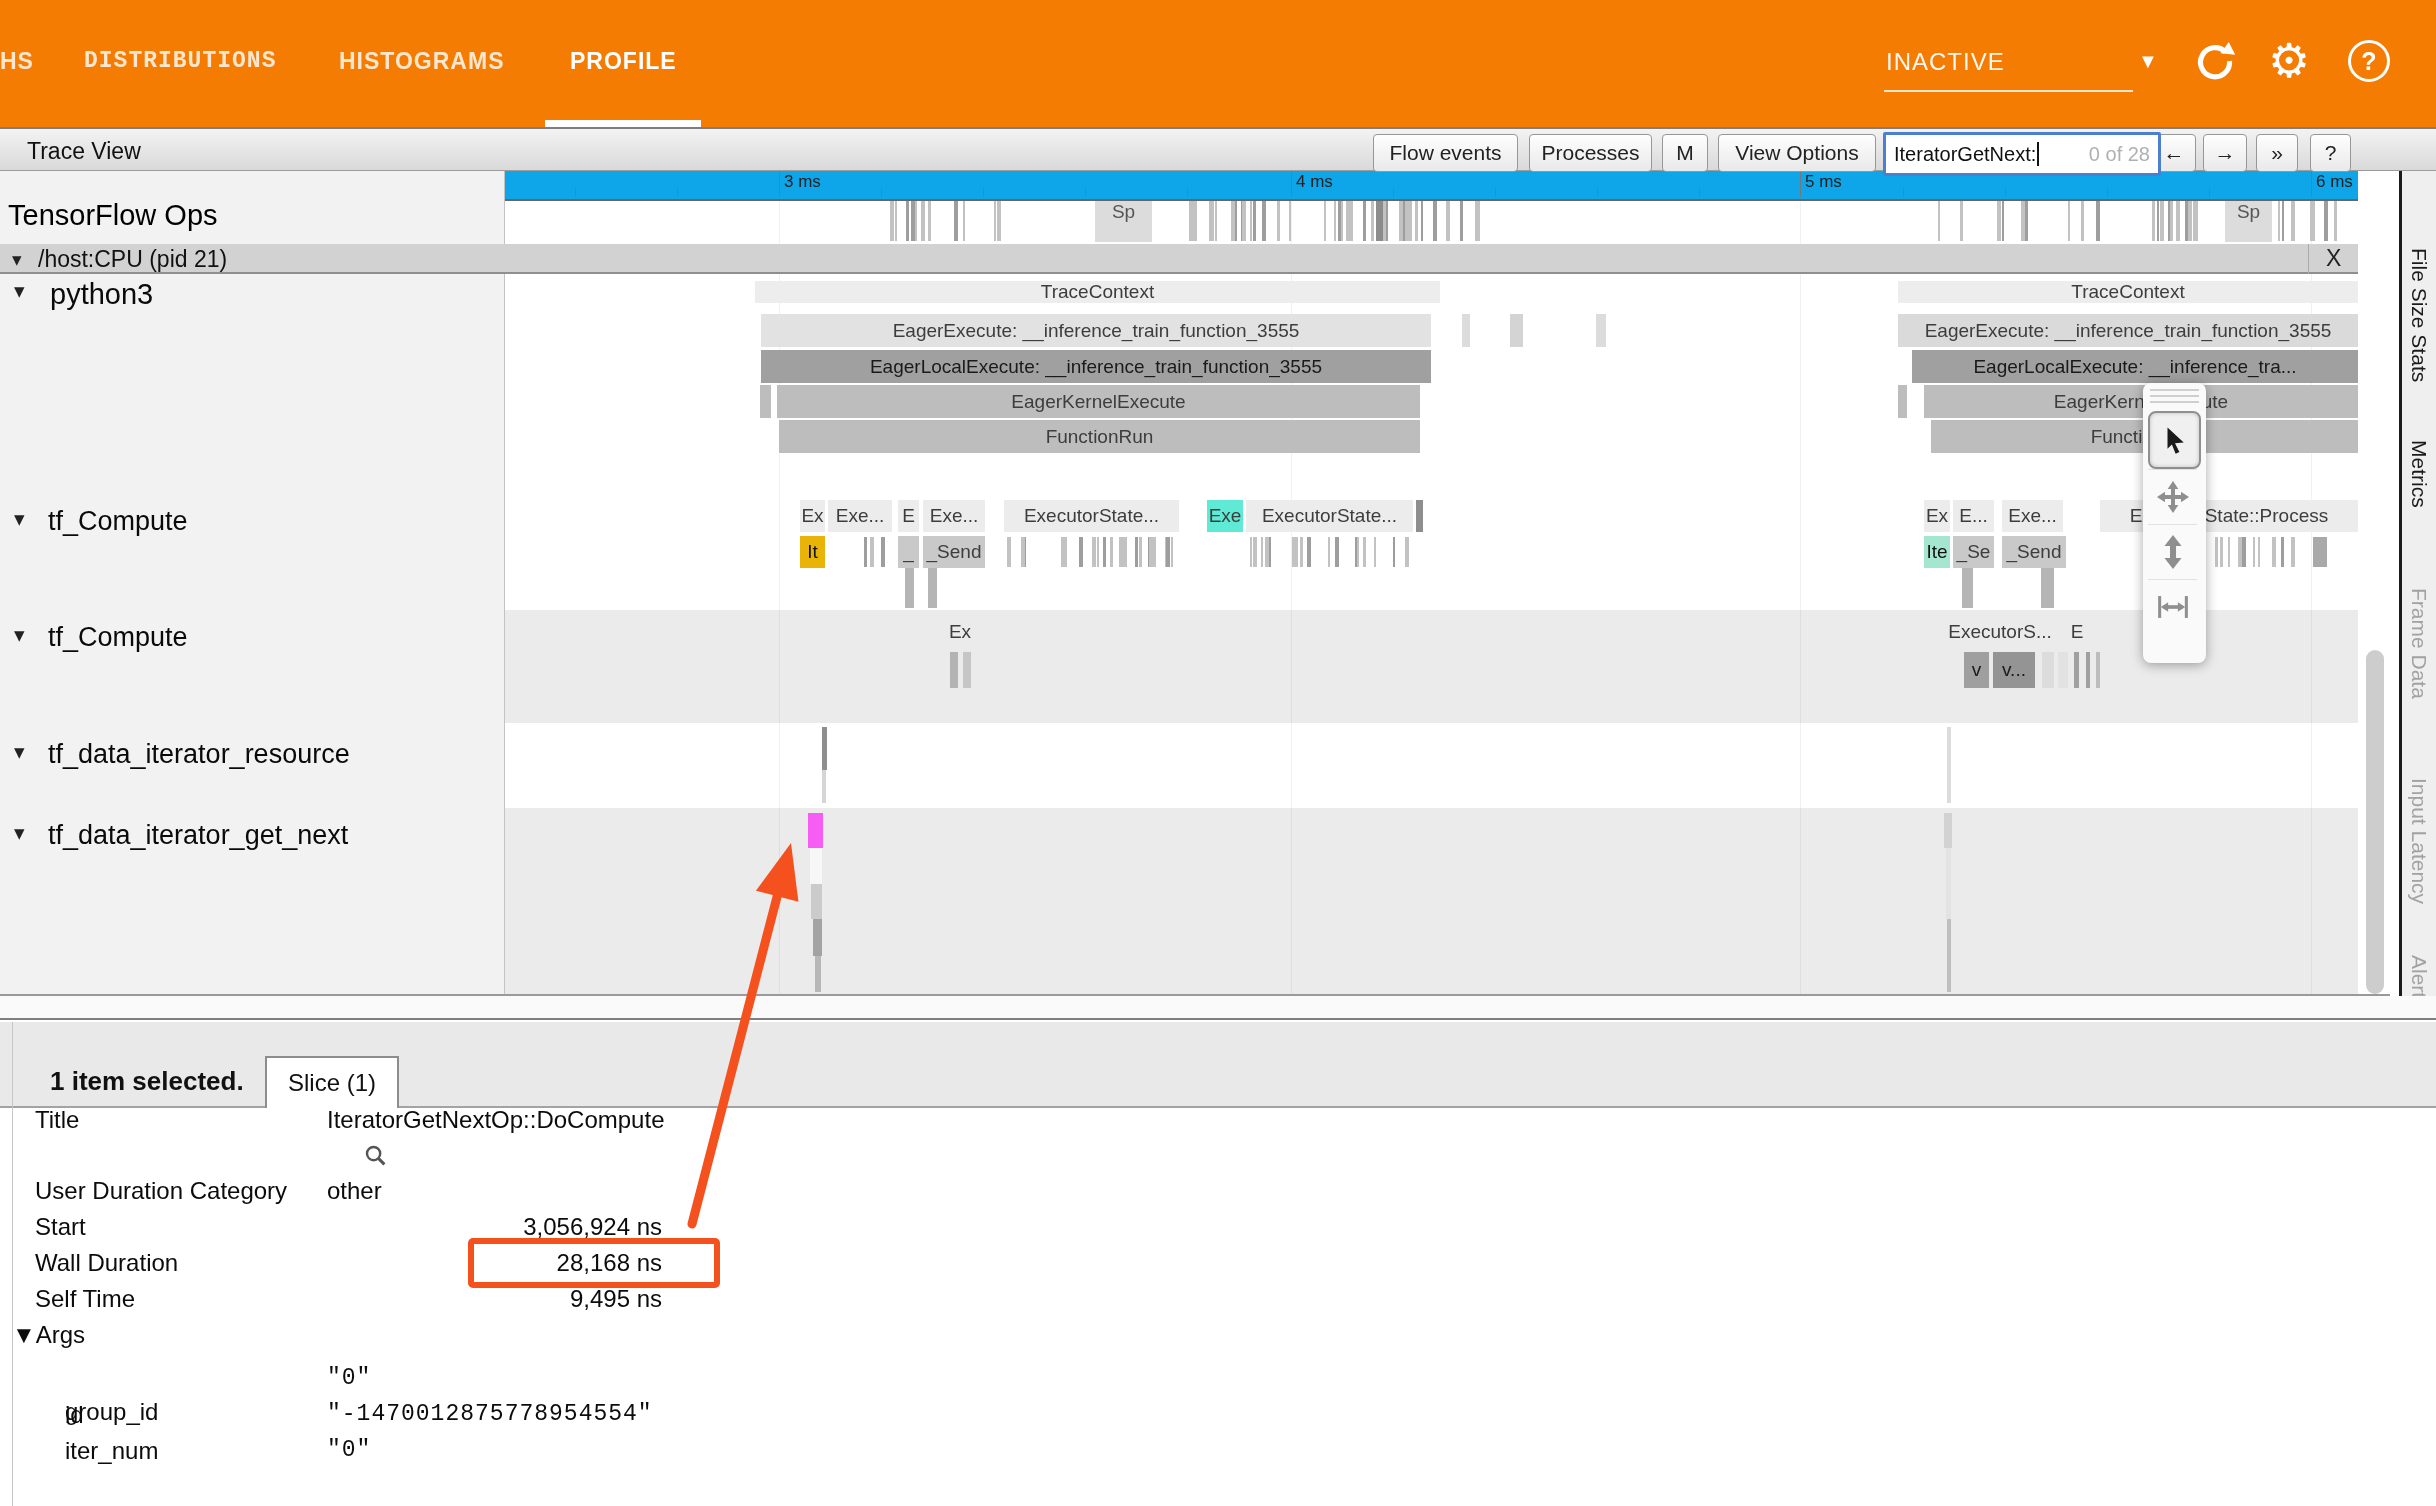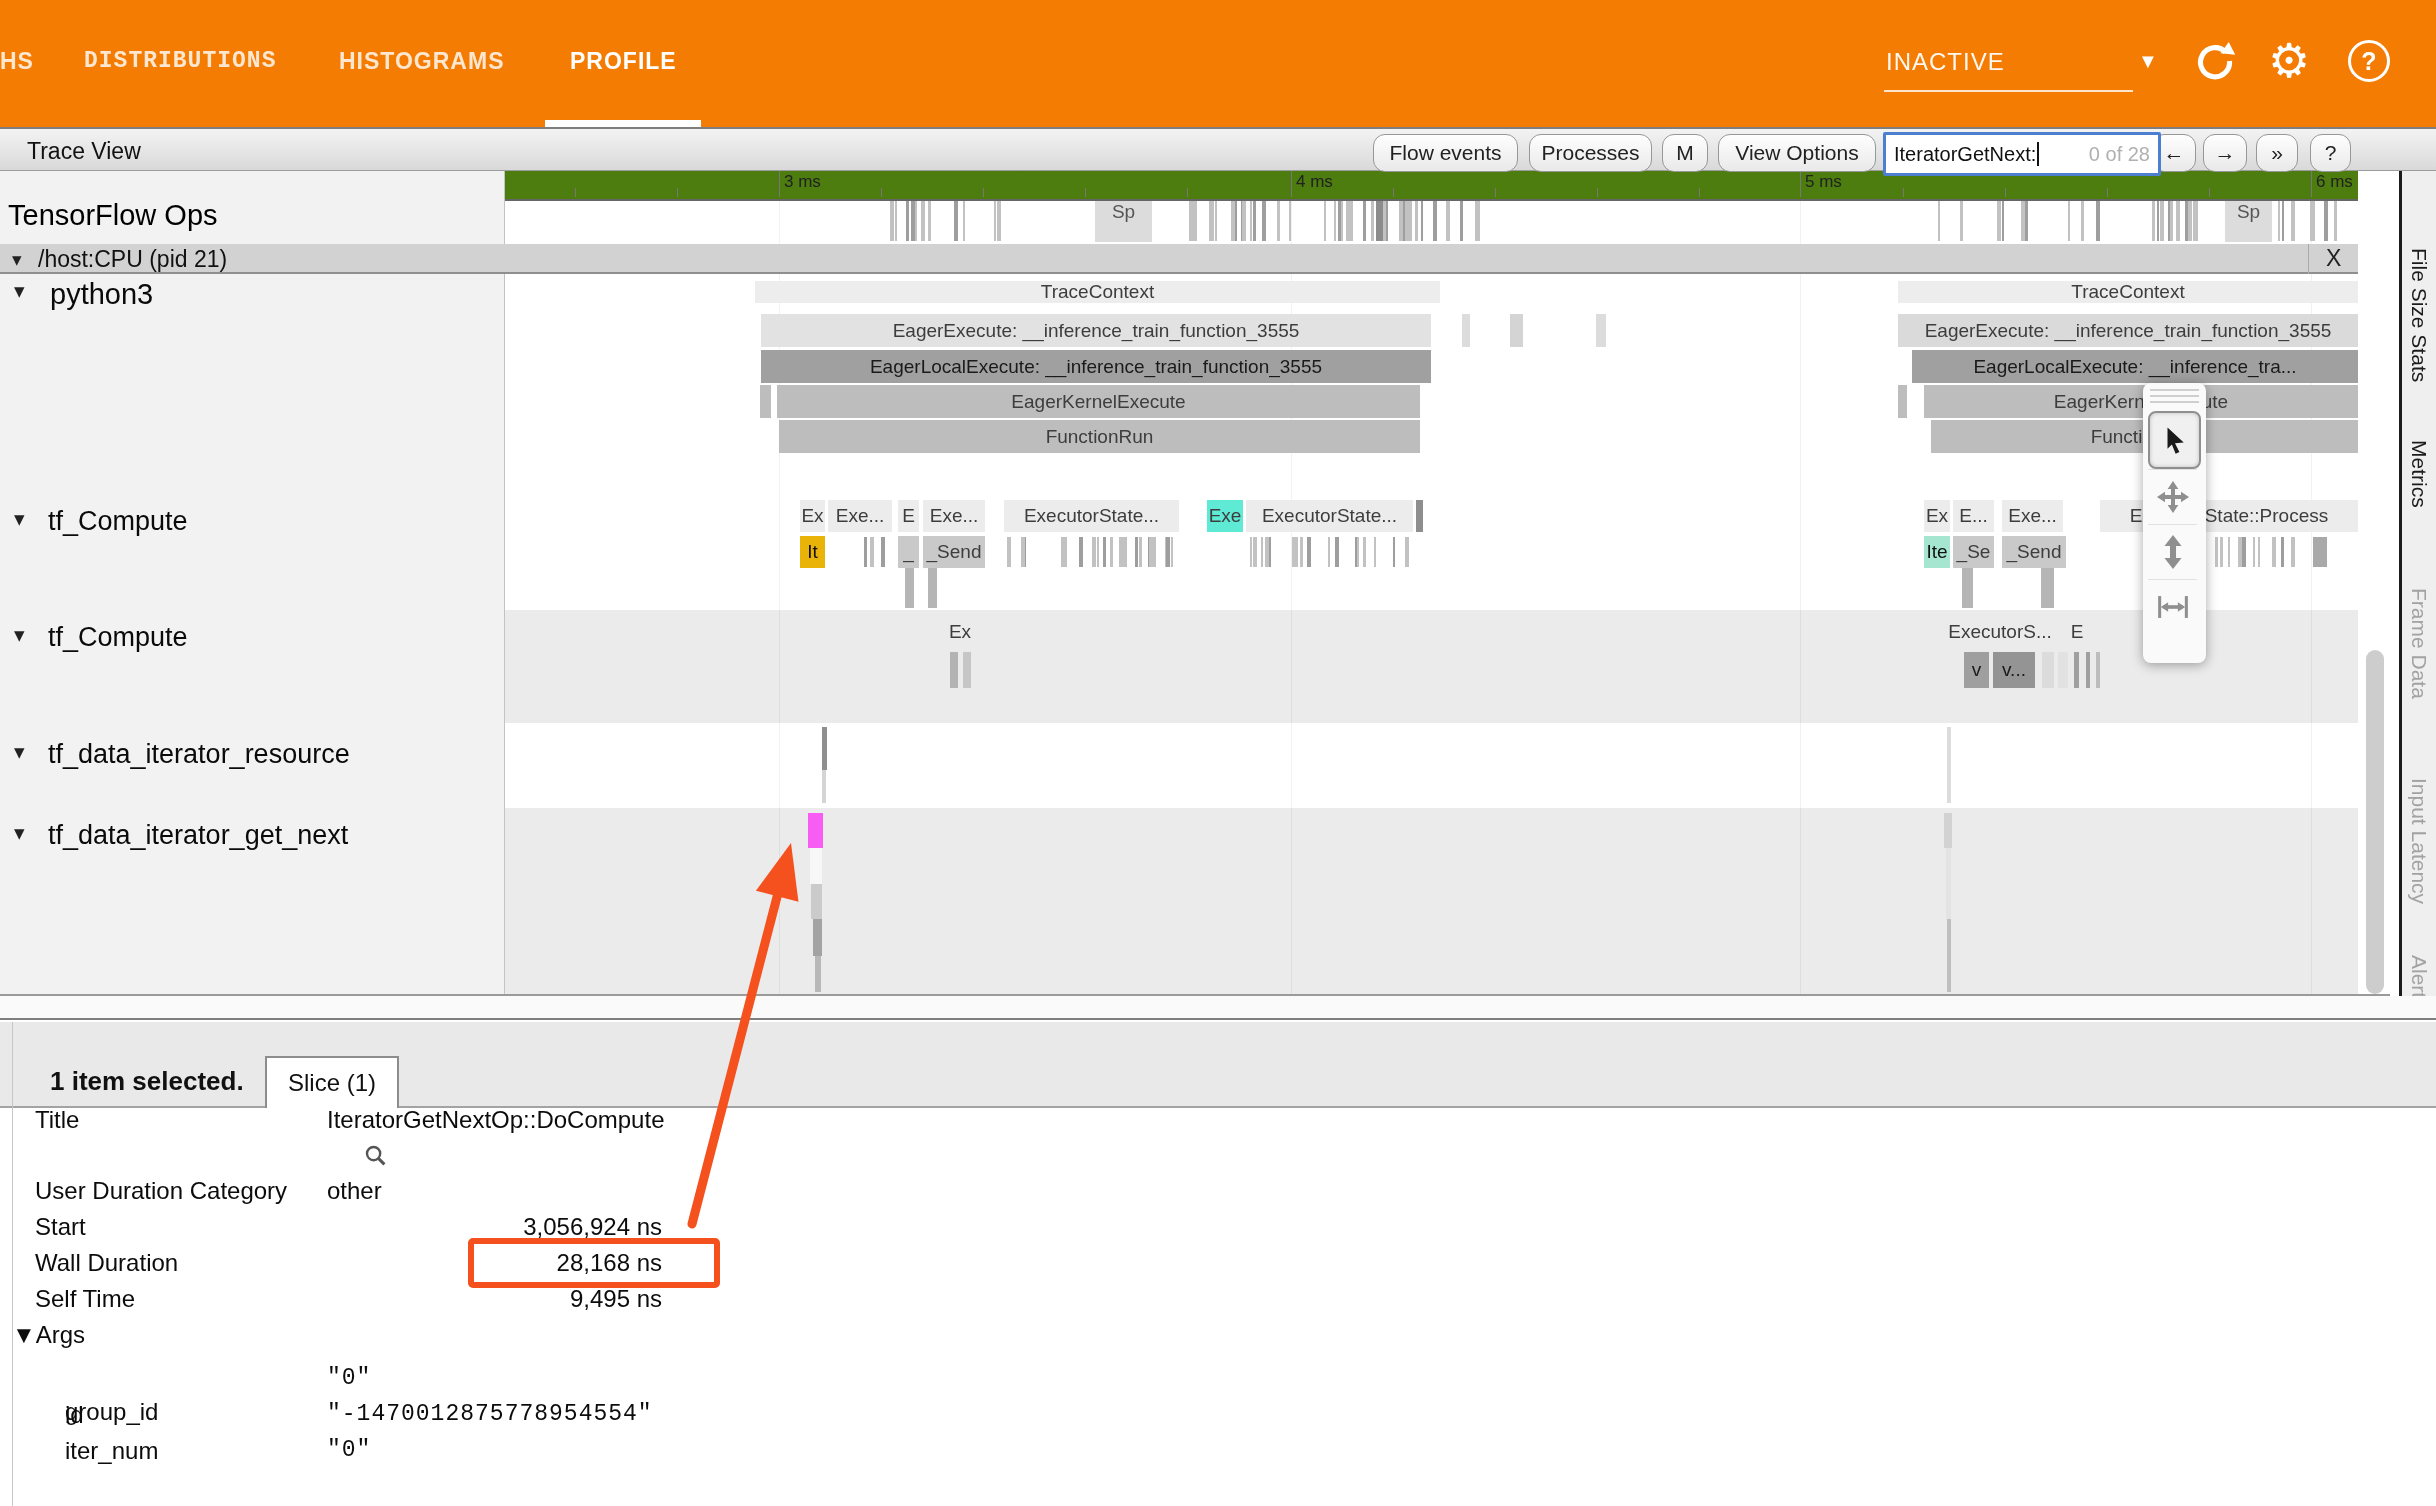--- a/index.html
+++ b/index.html
@@ -13,34 +13,34 @@
   #nav-underline{position:absolute;height:7px;background:#fff;top:120px;}
   #status-label{position:absolute;left:1886px;top:48px;font-size:24px;letter-spacing:1px;color:rgba(255,255,255,.95);}
   #status-underline{position:absolute;left:1884px;top:90px;width:249px;height:2px;background:rgba(255,255,255,.8);}
   #dropdown-arrow{position:absolute;left:2138px;top:50px;color:#fff;font-size:20px;}
   .nav-icon{position:absolute;top:40px;}
   #help-icon{width:36px;height:36px;border:3px solid #fff;border-radius:50%;color:#fff;font-size:25px;font-weight:bold;display:flex;align-items:center;justify-content:center;}
 
   
   #trace-toolbar{left:0;top:127px;width:2436px;height:44px;background:linear-gradient(#f3f3f3,#d9d9d9);border-top:2px solid #7e7e7e;border-bottom:1px solid #9c9c9c;z-index:25;}
   #trace-title{position:absolute;left:27px;top:9px;font-size:23px;color:#111;}
-  .tbtn{position:absolute;top:5px;height:36px;background:linear-gradient(#fefefe,#e9e9e9);border:1px solid #979797;border-radius:12px;font-size:21px;color:#222;display:flex;align-items:center;justify-content:center;cursor:pointer;}
+  .tbtn{position:absolute;top:5px;height:36px;background:linear-gradient(#fefefe,#e9e9e9);border:1px solid #979797;border-radius:4px;font-size:21px;color:#222;display:flex;align-items:center;justify-content:center;cursor:pointer;}
   #search-box{position:absolute;top:3px;height:38px;background:#fff;border:3px solid #4d7fd0;border-radius:2px;display:flex;align-items:center;padding:0 8px;}
   #search-value{font-size:20px;color:#111;white-space:pre;}
   #search-caret{width:2px;height:24px;background:#111;margin-left:1px;}
   #search-count{font-size:20px;color:#b0b0b0;margin-left:auto;}
 
   
   #left-col{left:0;top:171px;width:505px;height:823px;background:#f2f2f2;border-right:1px solid #c3c3c3;z-index:4;}
   #canvas{left:505px;top:171px;width:1853px;height:823px;overflow:hidden;background:#fff;z-index:3;}
   .trow{position:absolute;left:0;width:1853px;}
   .gridline{position:absolute;width:1px;background:rgba(0,0,0,.055);}
   .slice{position:absolute;display:flex;align-items:center;justify-content:center;font-size:19px;color:#3d3d3d;white-space:nowrap;overflow:hidden;cursor:pointer;}
   .band-line{position:absolute;}
-  #ruler{position:absolute;left:0;top:0;width:1853px;height:28px;background:#4d7c0f;border-bottom:2px solid #666;}
+  #ruler{position:absolute;left:0;top:0;width:1853px;height:28px;background:#0ea5e9;border-bottom:2px solid #666;}
   .tick-major{position:absolute;top:0;width:1px;height:26px;background:#777;}
   .tick-minor{position:absolute;top:17px;width:1px;height:9px;background:#777;}
   .tick-label{position:absolute;top:1px;font-size:17px;color:#222;white-space:nowrap;}
   #ops-label{position:absolute;left:8px;top:199px;font-size:29px;color:#000;z-index:5;}
   #host-bar{left:0;top:244px;width:2358px;height:30px;background:#d2d2d2;border-bottom:2px solid #8f8f8f;z-index:6;}
   #host-label{position:absolute;left:38px;top:2px;font-size:23px;color:#111;}
   .tri{font-size:19px;color:#222;}
   #host-tri{position:absolute;left:12px;top:4px;}
   #host-divider{position:absolute;left:2308px;top:0;width:1px;height:30px;background:#aaa;}
   #host-close{position:absolute;left:2320px;top:1px;font-size:23px;color:#222;cursor:pointer;padding:0 6px;}

